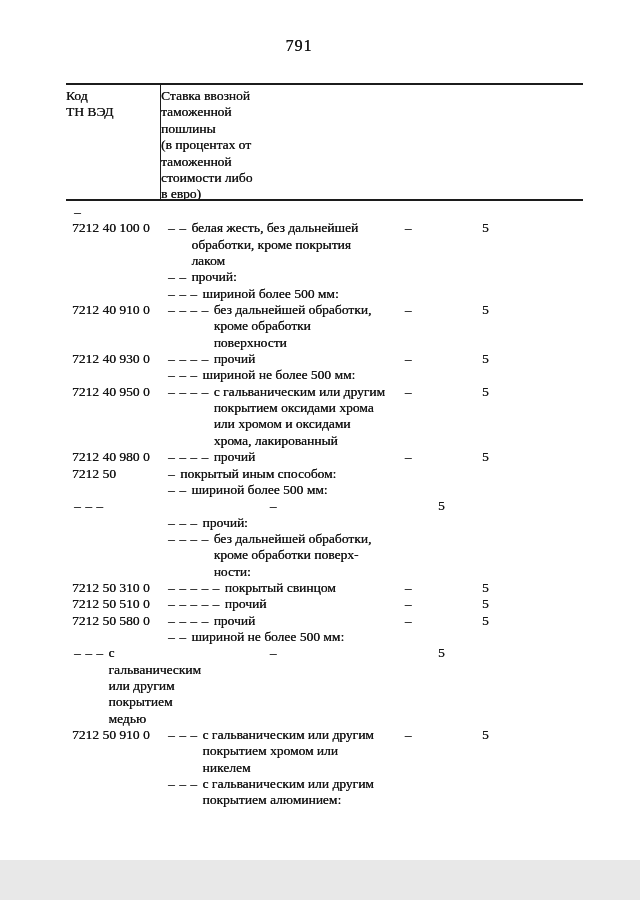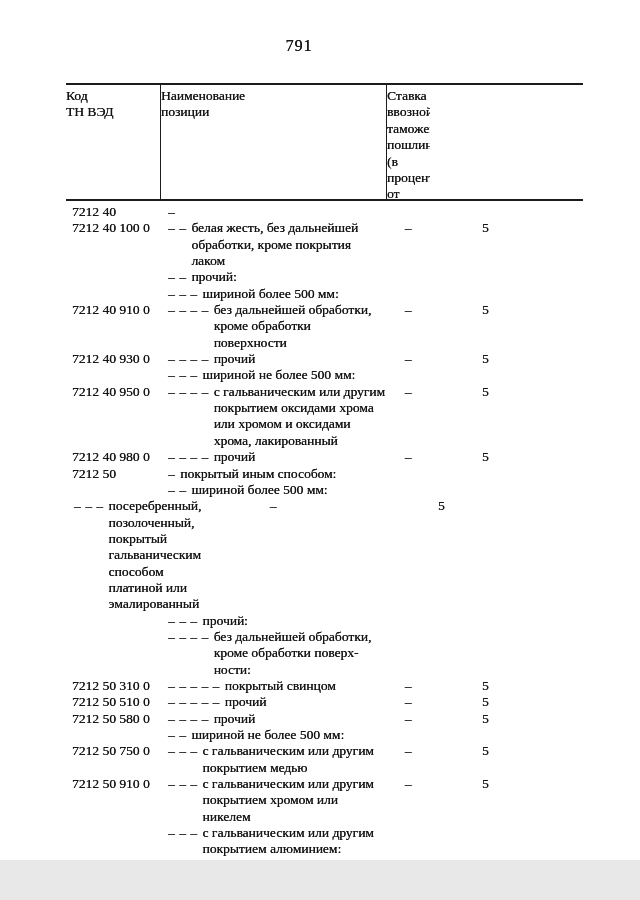--- a/index.html
+++ b/index.html
@@ -98,34 +98,31 @@
 
 <div class="page">
 
   <div class="page-number">791</div>
 
   <div class="tariff-table">
 
     <div class="thead">
       <div class="hcell">Код
 ТН ВЭД</div>
-      <div class="hcell">Наименование
-позиции</div>
       <div class="hcell">Ставка ввозной
 таможенной
 пошлины
 (в процентах от
 таможенной
 стоимости либо
 в евро)</div>
     </div>
 
     <div class="tbody" id="tbody">
   <div class="trow">
-    <div class="cell code">7212 40</div>
     <div class="cell name">
       <span class="prefix">–</span>
     </div>
     <div class="cell unit"></div>
     <div class="cell rate"></div>
   </div>
 
   <div class="trow">
     <div class="cell code">7212 40 100 0</div>
     <div class="cell name">
@@ -228,24 +225,20 @@
       <span class="prefix">– –</span>
       <span class="text">шириной более 500 мм:</span>
     </div>
     <div class="cell unit"></div>
     <div class="cell rate"></div>
   </div>
 
   <div class="trow">
     <div class="cell name">
       <span class="prefix">– – –</span>
-      <span class="text">посеребренный, позолоченный,
-покрытый гальваническим
-способом платиной или
-эмалированный</span>
     </div>
     <div class="cell unit">–</div>
     <div class="cell rate">5</div>
   </div>
 
   <div class="trow">
     <div class="cell code"></div>
     <div class="cell name">
       <span class="prefix">– – –</span>
       <span class="text">прочий:</span>
@@ -300,21 +293,20 @@
     <div class="cell code"></div>
     <div class="cell name">
       <span class="prefix">– –</span>
       <span class="text">шириной не более 500 мм:</span>
     </div>
     <div class="cell unit"></div>
     <div class="cell rate"></div>
   </div>
 
   <div class="trow">
-    <div class="cell code">7212 50 750 0</div>
     <div class="cell name">
       <span class="prefix">– – –</span>
       <span class="text">с гальваническим или другим
 покрытием медью</span>
     </div>
     <div class="cell unit">–</div>
     <div class="cell rate">5</div>
   </div>
 
   <div class="trow">

